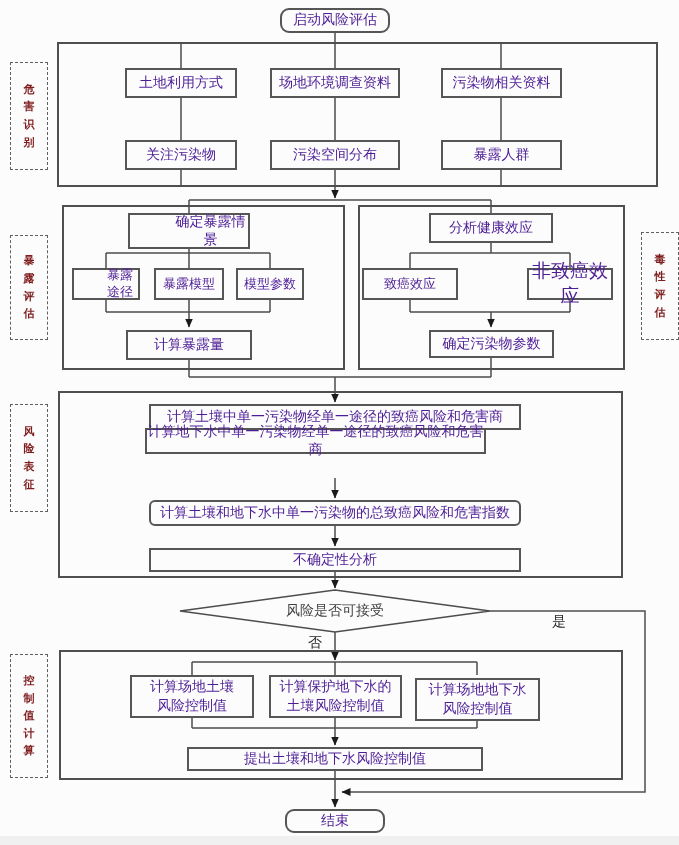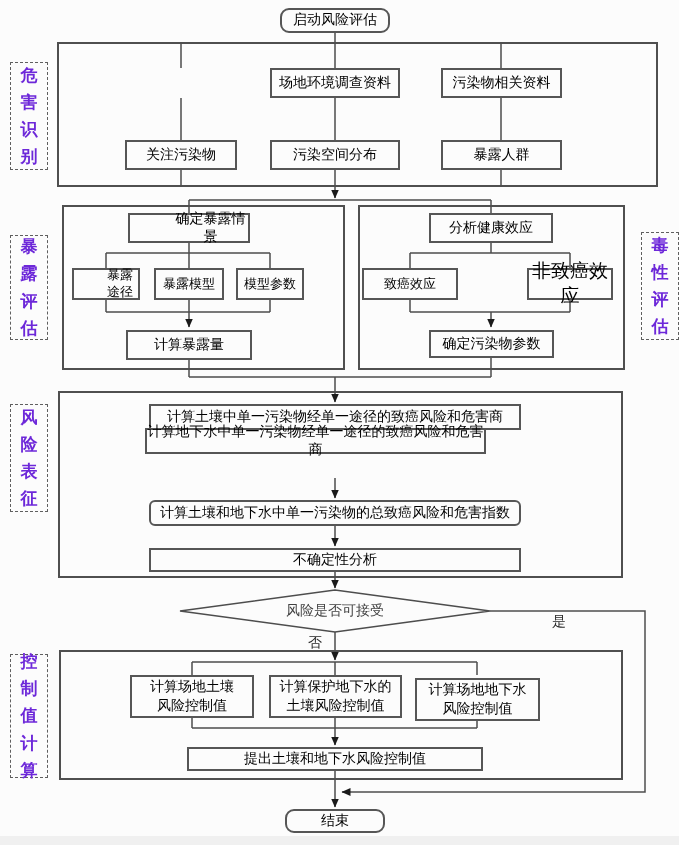--- a/index.html
+++ b/index.html
@@ -5,33 +5,33 @@
   html,body{margin:0;padding:0;background:#ffffff;}
   .stage{
     position:relative;width:679px;height:845px;background:#fcfcfc;overflow:hidden;
     font-family:"Liberation Serif","DejaVu Serif",serif;color:#262626;
   }
   .stage *{box-sizing:border-box;}
   svg.wires{position:absolute;left:0;top:0;z-index:2;}
   .node{
     position:absolute;z-index:3;border:2px solid #565656;background:#fcfcfc;
     display:flex;align-items:center;justify-content:center;text-align:center;
-    font-size:14px;line-height:1.3;color:#000000;
+    font-size:14px;line-height:1.3;color:#4c1d95;
   }
   .rounded{border-radius:9px;}
   .section{
     position:absolute;z-index:1;border:2px solid #4f4f4f;background:transparent;
   }
   .vlabel{
     position:absolute;z-index:3;border:1.5px dashed #5f5f5f;background:#fcfcfc;
     display:flex;align-items:center;justify-content:center;
   }
   .vlabel span{
-    display:block;width:1em;font-size:17px;font-weight:600;line-height:1.6;
-    word-break:break-all;text-align:center;color:#6d28d9;
+    display:block;width:1em;font-size:11px;font-weight:600;line-height:1.6;
+    word-break:break-all;text-align:center;color:#7f1d1d;
   }
   .twoline{white-space:pre-line;}
   .floatlabel{
     position:absolute;z-index:4;font-size:14px;color:#262626;background:transparent;
   }
   .diamond-text{
     position:absolute;z-index:4;display:flex;align-items:center;justify-content:center;
     font-size:14px;color:#404040;
   }
   .bottom-strip{position:absolute;left:0;top:836px;width:679px;height:9px;background:#f0f0f0;z-index:5;}
@@ -113,31 +113,32 @@
 
     <polygon points="180,611 335,590 490,611 335,632" fill="#fcfcfc" stroke="#4d4d4d" stroke-width="1.5"></polygon>
   </svg>
 
   <div class="node rounded" style="left:280px;top:8px;width:110px;height:25px;">启动风险评估</div>
 
   <div class="section" style="left:57px;top:42px;width:601px;height:145px;"></div>
   <div class="vlabel" style="left:10px;top:62px;width:38px;height:108px;">
     <span>危害识别</span>
   </div>
+  <div class="node" style="left:125px;top:68px;width:112px;height:30px;">土地利用方式</div>
   <div class="node" style="left:270px;top:68px;width:130px;height:30px;">场地环境调查资料</div>
   <div class="node" style="left:441px;top:68px;width:121px;height:30px;">污染物相关资料</div>
   <div class="node" style="left:125px;top:140px;width:112px;height:30px;">关注污染物</div>
   <div class="node" style="left:270px;top:140px;width:130px;height:30px;">污染空间分布</div>
   <div class="node" style="left:441px;top:140px;width:121px;height:30px;">暴露人群</div>
 
   <div class="section" style="left:62px;top:205px;width:283px;height:165px;"></div>
   <div class="vlabel" style="left:10px;top:235px;width:38px;height:105px;">
     <span>暴露评估</span>
   </div>
-  <div class="node" style="left:128px;top:213px;width:122px;height:30px;padding-left:43px;">确定暴露情景</div>
+  <div class="node" style="left:128px;top:213px;width:122px;height:36px;padding-left:43px;">确定暴露情景</div>
   <div class="node" style="left:72px;top:268px;width:68px;height:32px;font-size:13px;padding-left:28px;">暴露途径</div>
   <div class="node" style="left:154px;top:268px;width:70px;height:32px;font-size:13px;">暴露模型</div>
   <div class="node" style="left:236px;top:268px;width:68px;height:32px;font-size:13px;">模型参数</div>
   <div class="node" style="left:126px;top:330px;width:126px;height:30px;">计算暴露量</div>
 
   <div class="section" style="left:358px;top:205px;width:267px;height:165px;"></div>
   <div class="vlabel" style="left:641px;top:232px;width:38px;height:108px;">
     <span>毒性评估</span>
   </div>
   <div class="node" style="left:429px;top:213px;width:124px;height:30px;">分析健康效应</div>

